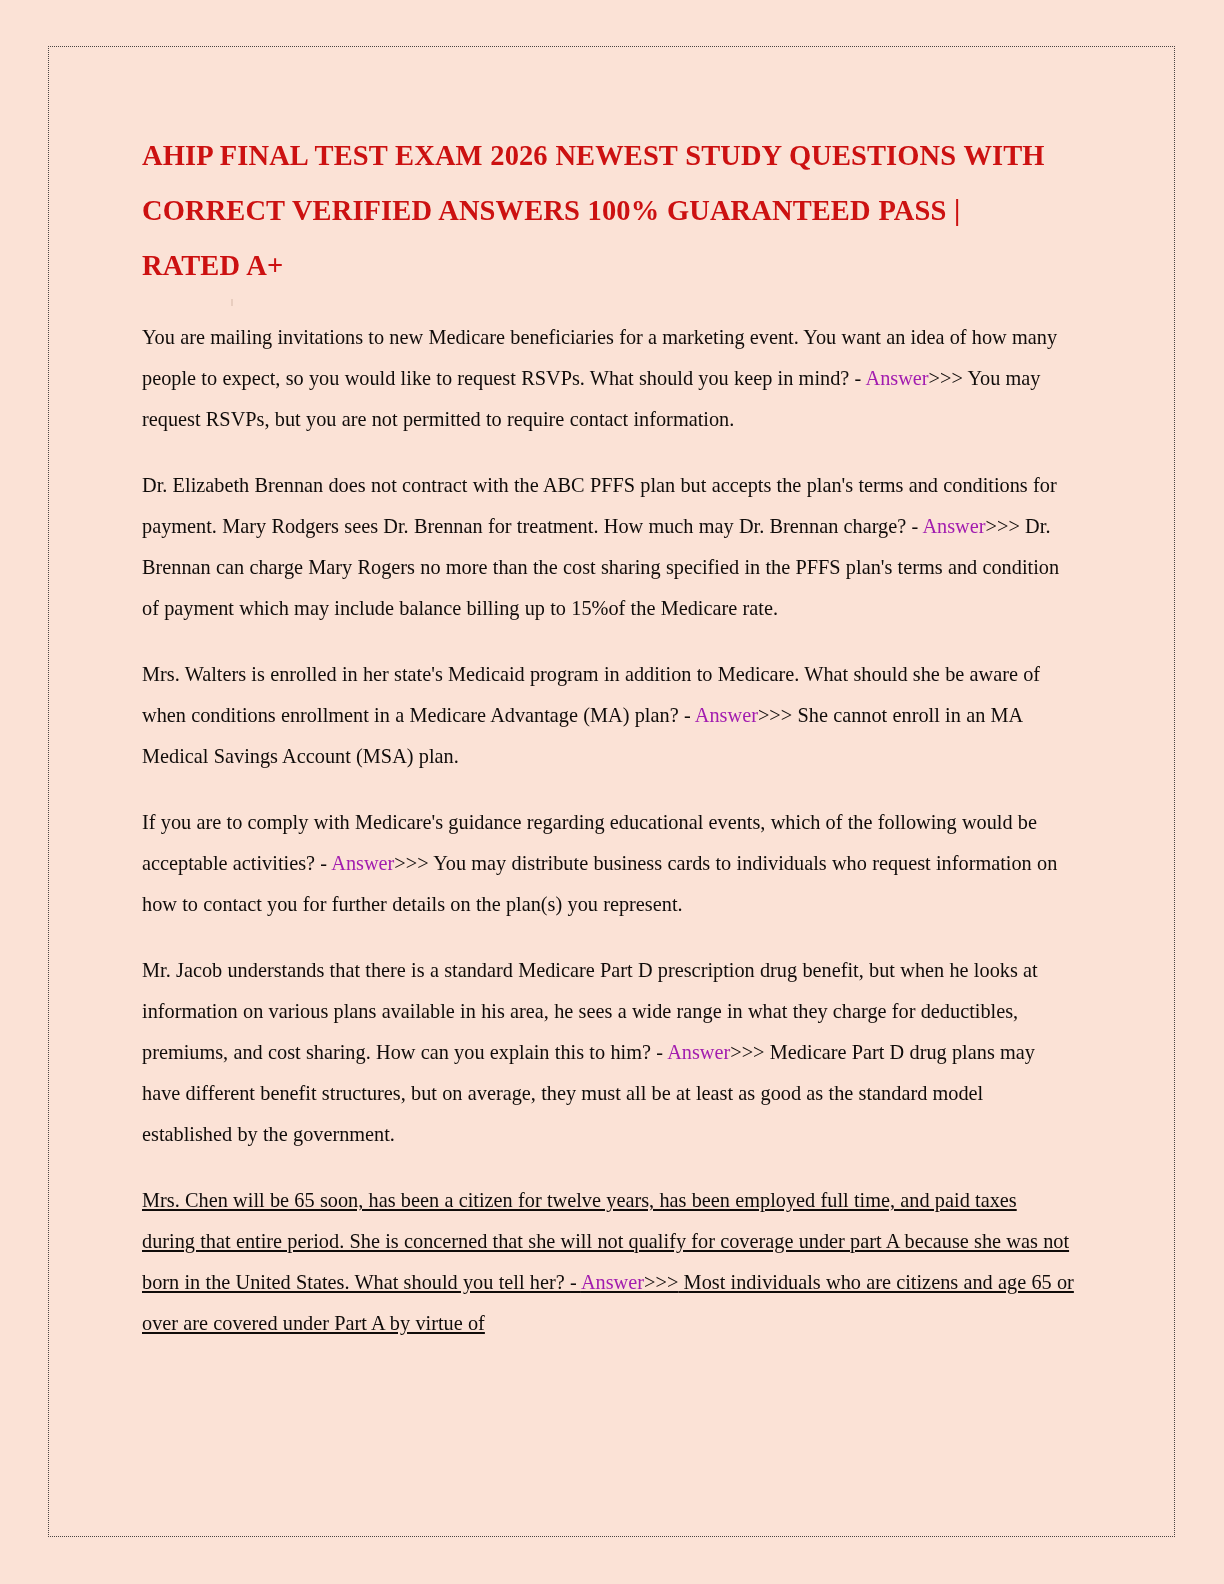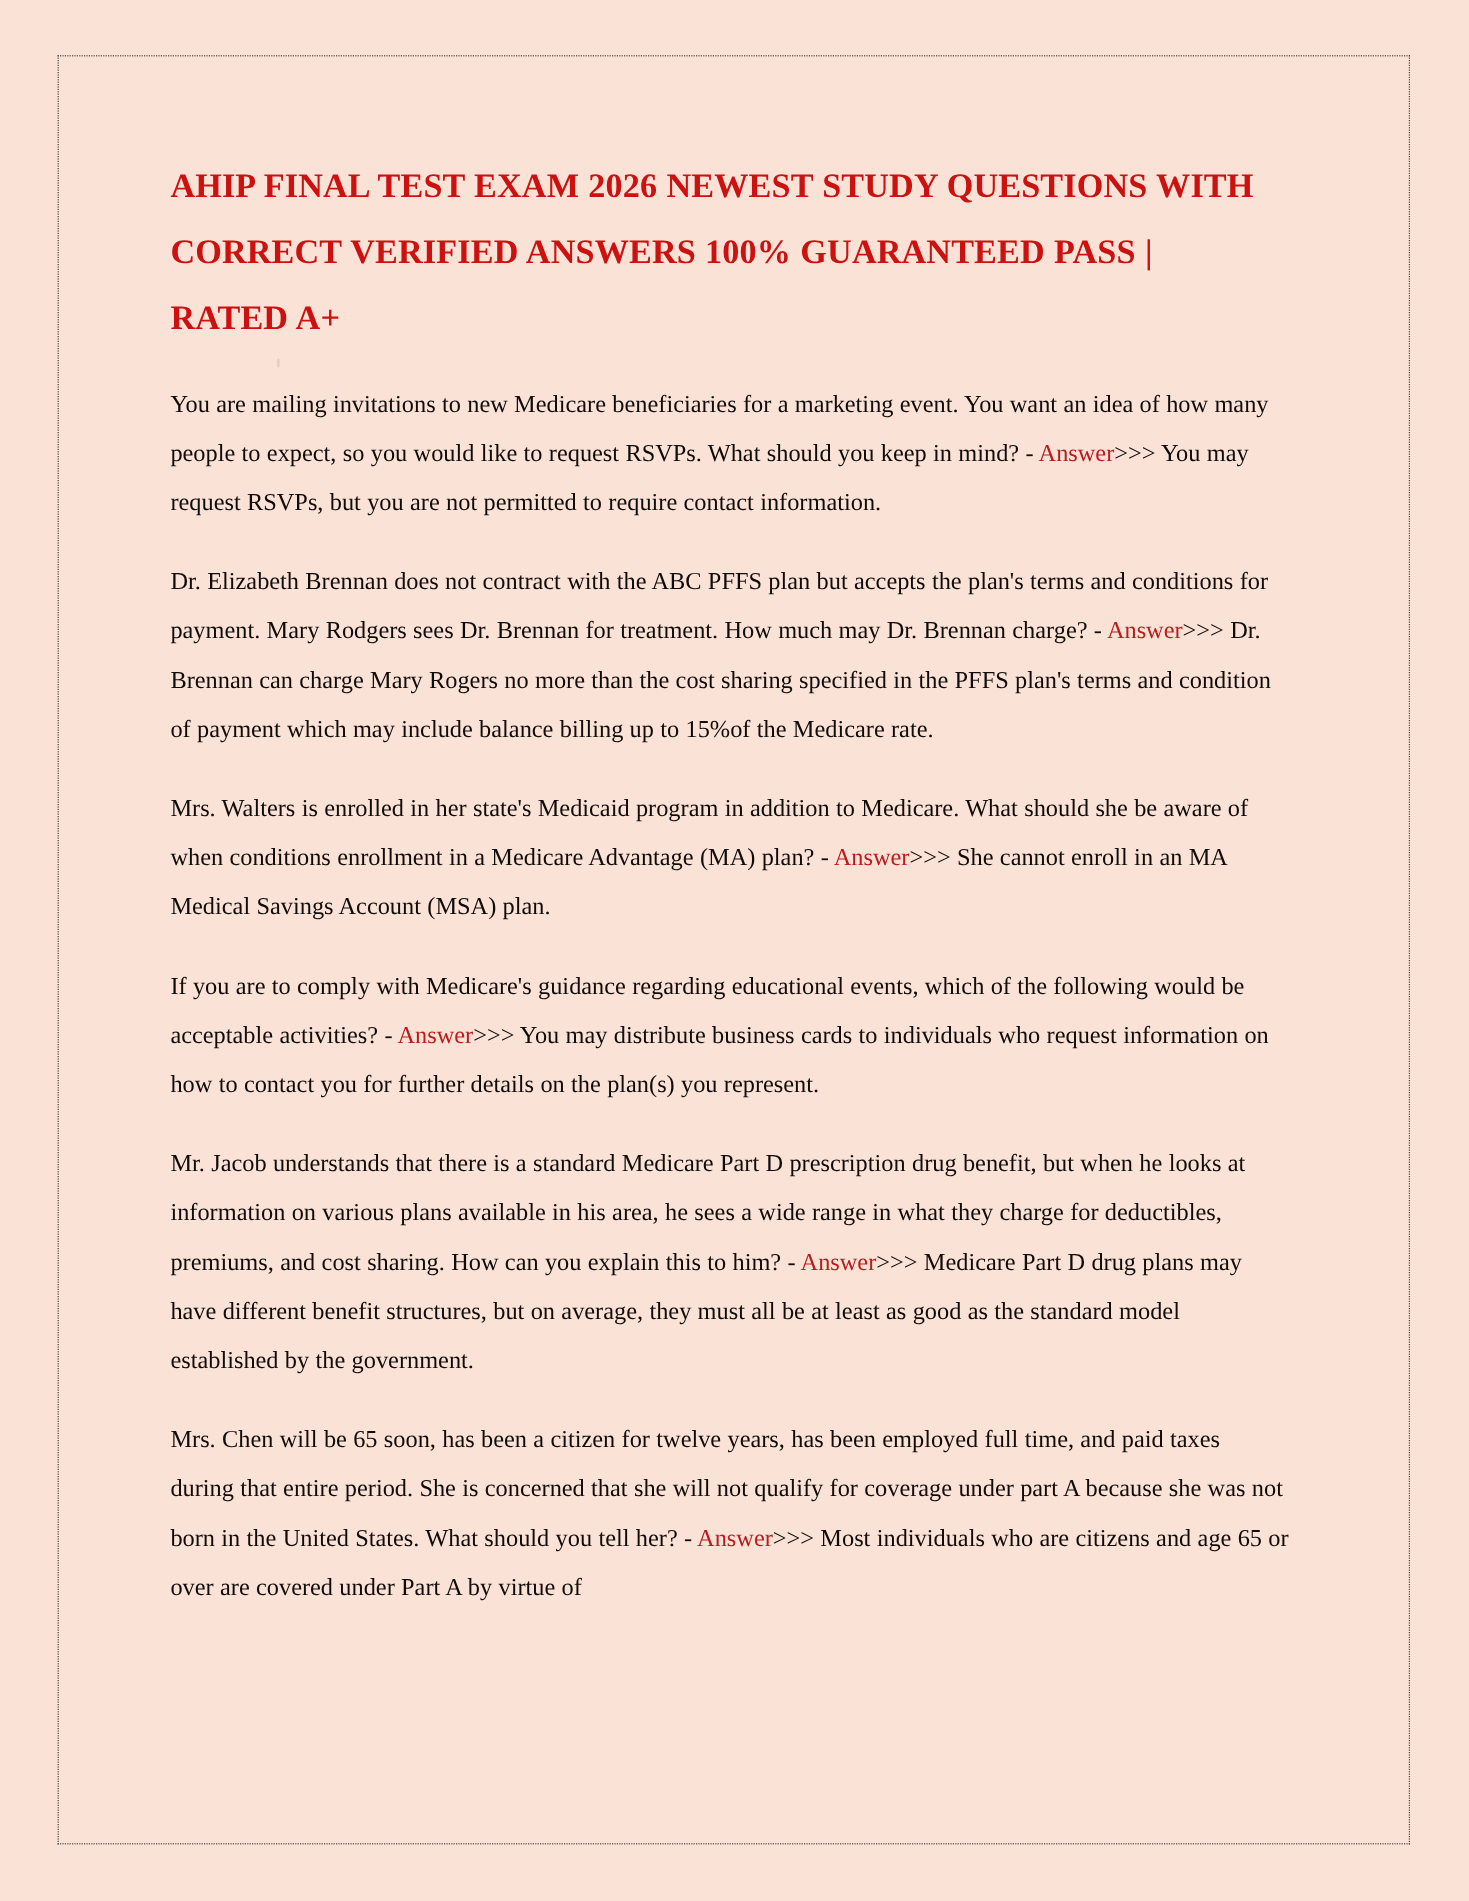--- a/index.html
+++ b/index.html
@@ -58,23 +58,23 @@
     margin: 0 0 25px 0;
     padding: 0;
     font-family: "Liberation Serif", "DejaVu Serif", serif;
     font-size: 20.3px;
     line-height: 41px;
     color: #100c0a;
     text-align: left;
     width: 932px;
     word-spacing: 0.2px;
   }
-  p.qa:last-child { margin-bottom: 0; }
+  p.qa:last-child { margin-bottom: 0; text-decoration: underline; }
   .answer-kw {
-    color: #b91c1c;
+    color: #a21caf;
   }
   .answer-arrows {
     color: #100c0a;
   }
   
   #title-speck {
     position: absolute;
     left: 231px;
     top: 299px;
     width: 2px;

